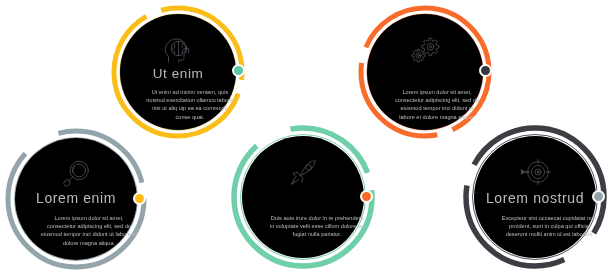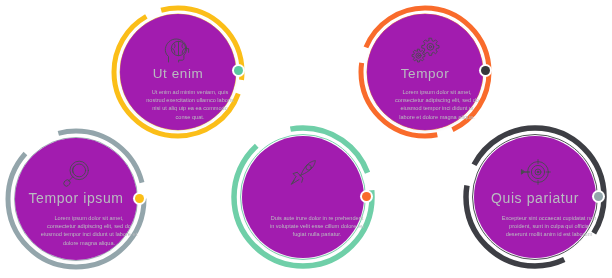--- a/index.html
+++ b/index.html
@@ -11,21 +11,21 @@
     position:relative;
   }
   #stage{position:absolute;left:0;top:0;width:612px;height:278px;}
 
   .node{position:absolute;}
   .node svg{position:absolute;left:0;top:0;overflow:visible;}
 
   .inner{
     position:absolute;
     border-radius:50%;
-    background:#a21caf;
+    background:#000000;
     box-shadow:0 1px 3px rgba(120,125,135,0.16);
     display:flex;
     flex-direction:column;
     align-items:center;
   }
 
   .icon{
     position:absolute;
     left:50%;
     transform:translateX(-50%);
@@ -134,42 +134,41 @@
           <circle cx="20.4" cy="10.8" r="3.4"></circle>
           <circle cx="20.4" cy="10.8" r="1.2"></circle>
           <path d="M7.6 13.2 L9.4 13.2 L9.7 15 L10.9 15.5 L12.4 14.4 L13.7 15.7 L12.6 17.2 L13.1 18.4
                    L14.9 18.7 L14.9 20.5 L13.1 20.8 L12.6 22 L13.7 23.5 L12.4 24.8 L10.9 23.7 L9.7 24.2
                    L9.4 26 L7.6 26 L7.3 24.2 L6.1 23.7 L4.6 24.8 L3.3 23.5 L4.4 22 L3.9 20.8 L2.1 20.5
                    L2.1 18.7 L3.9 18.4 L4.4 17.2 L3.3 15.7 L4.6 14.4 L6.1 15 L7.3 15.2 Z"></path>
           <circle cx="8.5" cy="19.6" r="2.6"></circle>
           <circle cx="8.5" cy="19.6" r="0.9"></circle>
         </svg>
       </span>
-      <div class="title">Tempor</div>
       <div class="body">Lorem ipsum dolor sit amet, consectetur adipiscing elit, sed do eiusmod tempor inci didunt ut labore et dolore magna aliqua.</div>
     </div>
     <div class="dot" style="background:#37383C;box-shadow:0 0 0 2px #ffffff;"></div>
   </div>
 
   <div class="node" id="n3">
     <svg width="148" height="148" viewBox="0 0 148 148">
       <circle cx="74" cy="74" r="68" fill="none" stroke="#93A5AB" stroke-width="5" stroke-dasharray="108 16 264 39" stroke-dashoffset="125"></circle>
       <circle cx="74" cy="74" r="61.5" fill="none" stroke="#93A5AB" stroke-width="0.9"></circle>
     </svg>
     <div class="inner">
       <span class="icon">
         <svg width="30" height="30" viewBox="0 0 30 30" fill="none" stroke="#4a4b50" stroke-width="0.9" stroke-linecap="round" stroke-linejoin="round">
           <circle cx="18.2" cy="11.4" r="9.2"></circle>
           <circle cx="18.2" cy="11.4" r="6.4"></circle>
           <path d="M13.4 6.9 C11.3 8.6 10.8 11.5 12.1 13.8"></path>
           <path d="M11.7 17.9 L7.4 22.2"></path>
           <rect x="2.6" y="21.3" width="6.6" height="5.4" rx="2.6" transform="rotate(-45 5.9 24)"></rect>
         </svg>
       </span>
-      <div class="title">Tempor ipsum</div>
+      <div class="title">Lorem enim</div>
       <div class="body">Lorem ipsum dolor sit amet, consectetur adipiscing elit, sed do eiusmod tempor inci didunt ut labore et dolore magna aliqua.</div>
     </div>
     <div class="dot" style="background:#FBBE18;box-shadow:0 0 0 2px #ffffff;"></div>
   </div>
 
   <div class="node" id="n4">
     <svg width="150" height="150" viewBox="0 0 150 150">
       <circle cx="75" cy="75" r="69" fill="none" stroke="#6FCFA8" stroke-width="5.5" stroke-dasharray="96 18 282 38" stroke-dashoffset="122"></circle>
       <circle cx="75" cy="75" r="62.5" fill="none" stroke="#6FCFA8" stroke-width="0.9"></circle>
     </svg>
@@ -201,19 +200,19 @@
         <svg width="32" height="28" viewBox="0 0 32 28" fill="none" stroke="#4a4b50" stroke-width="0.9" stroke-linecap="round" stroke-linejoin="round">
           <circle cx="19" cy="14" r="10.4"></circle>
           <circle cx="19" cy="14" r="6.6"></circle>
           <circle cx="19" cy="14" r="3"></circle>
           <circle cx="19" cy="14" r="0.9" fill="#4a4b50"></circle>
           <path d="M19 1.6 L19 5.6 M19 22.4 L19 26.4 M6.6 14 L10.6 14 M27.4 14 L31.4 14"></path>
           <path d="M3 14 L10 14" stroke-width="1"></path>
           <path d="M2.4 11.8 L2.4 16.2 L5.4 14 Z" fill="#4a4b50"></path>
         </svg>
       </span>
-      <div class="title">Quis pariatur</div>
+      <div class="title">Lorem nostrud</div>
       <div class="body">Excepteur sint occaecat cupidatat non proident, sunt in culpa qui officia deserunt mollit anim id est laborum</div>
     </div>
     <div class="dot" style="background:#93A5AB;box-shadow:0 0 0 2px #ffffff;"></div>
   </div>
 
 </div>
 
 </body></html>

